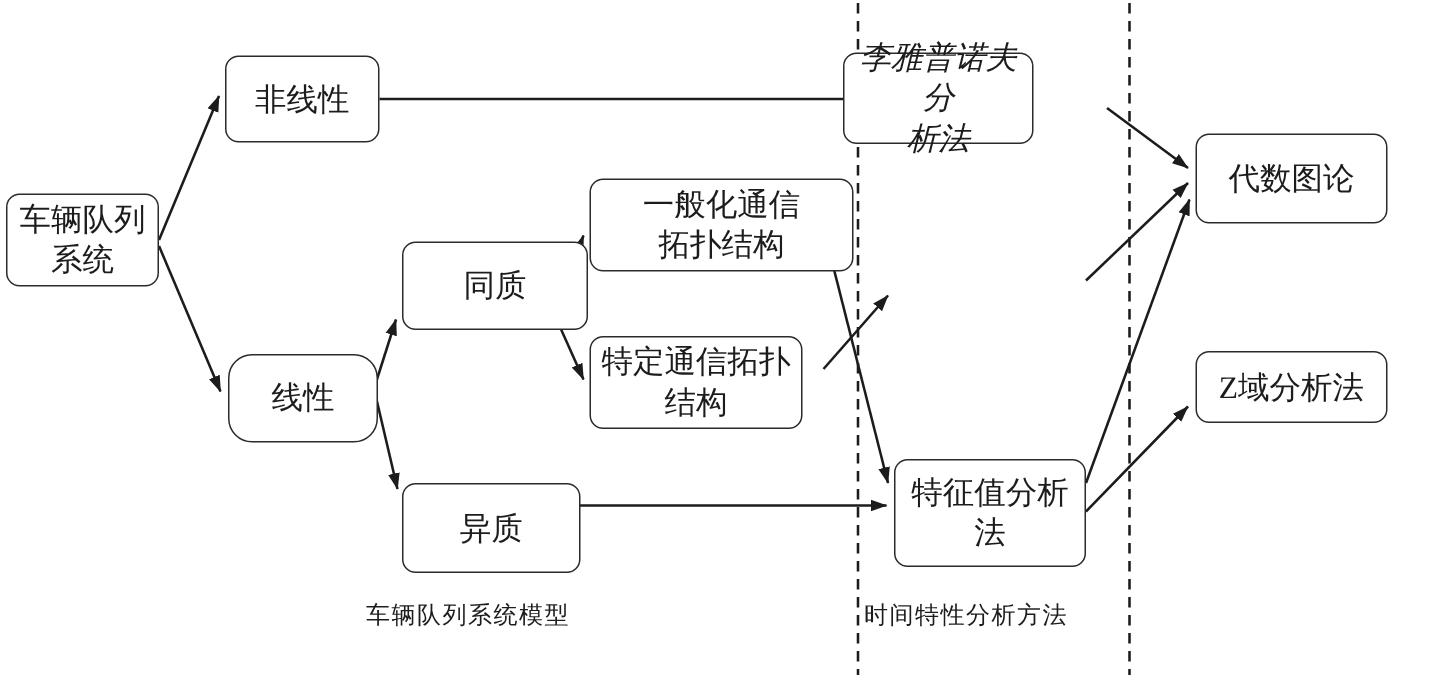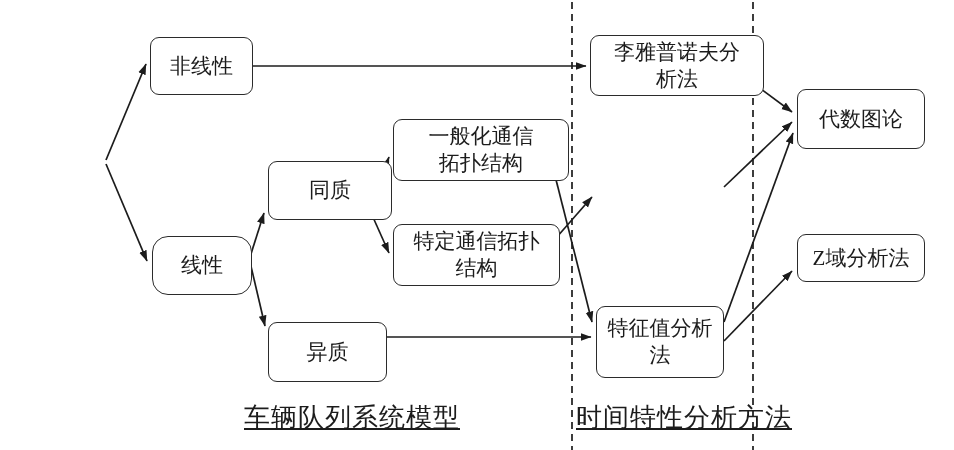--- a/index.html
+++ b/index.html
@@ -29,25 +29,24 @@
     background: #ffffff;
     color: #1c1c1c;
     font-size: 21px;
     line-height: 1.28;
     white-space: pre-line;
     z-index: 2;
   }
   .section-label {
     position: absolute;
     color: #1c1c1c;
-    font-size: 26px;
+    font-size: 16px;
     letter-spacing: 1px;
     white-space: nowrap;
     z-index: 2;
-    text-decoration: underline;
   }
 </style>
 </head>
 <body>
 
 <div class="canvas">
 
   <svg class="edges-layer" width="954" height="450" viewBox="0 0 954 450" xmlns="http://www.w3.org/2000/svg">
     <defs>
       <marker id="arrow" markerWidth="12" markerHeight="9" refX="10.5" refY="4.5" orient="auto" markerUnits="userSpaceOnUse">
@@ -69,36 +68,38 @@
       <line x1="549" y1="152" x2="592" y2="322" marker-end="url(#arrow)"></line>
       <line x1="549" y1="246" x2="592" y2="197" marker-end="url(#arrow)"></line>
       <line x1="372" y1="337" x2="591" y2="337" marker-end="url(#arrow)"></line>
       <line x1="738" y1="72" x2="792" y2="112" marker-end="url(#arrow)"></line>
       <line x1="724" y1="187" x2="792" y2="122" marker-end="url(#arrow)"></line>
       <line x1="724" y1="322" x2="793" y2="133" marker-end="url(#arrow)"></line>
       <line x1="724" y1="341" x2="792" y2="271" marker-end="url(#arrow)"></line>
     </g>
   </svg>
 
+  <div class="node" style="left:4px;   top:129px; width:102px; height:62px;">车辆队列
+系统</div>
 
   <div class="node" style="left:150px; top:37px;  width:103px; height:58px;">非线性</div>
 
   <div class="node" style="left:152px; top:236px; width:100px; height:59px;border-radius:16px;">线性</div>
 
   <div class="node" style="left:268px; top:161px; width:124px; height:59px;">同质</div>
 
   <div class="node" style="left:268px; top:322px; width:119px; height:60px;">异质</div>
 
   <div class="node" style="left:393px; top:119px; width:176px; height:62px;">一般化通信
 拓扑结构</div>
 
-  <div class="node" style="left:393px; top:224px; width:167px; height:62px;">特定通信拓扑
+  <div class="node" style="left:393px; top:224px; width:142px; height:62px;">特定通信拓扑
 结构</div>
 
-  <div class="node" style="left:590px; top:35px;  width:174px; height:61px;">李雅普诺夫分
+  <div class="node" style="left:562px; top:35px;  width:127px; height:61px;font-style:italic;">李雅普诺夫分
 析法</div>
 
 
   <div class="node" style="left:596px; top:306px; width:128px; height:72px;">特征值分析
 法</div>
 
   <div class="node" style="left:797px; top:89px;  width:128px; height:60px;">代数图论</div>
 
   <div class="node" style="left:797px; top:234px; width:128px; height:48px;">Z域分析法</div>
 

